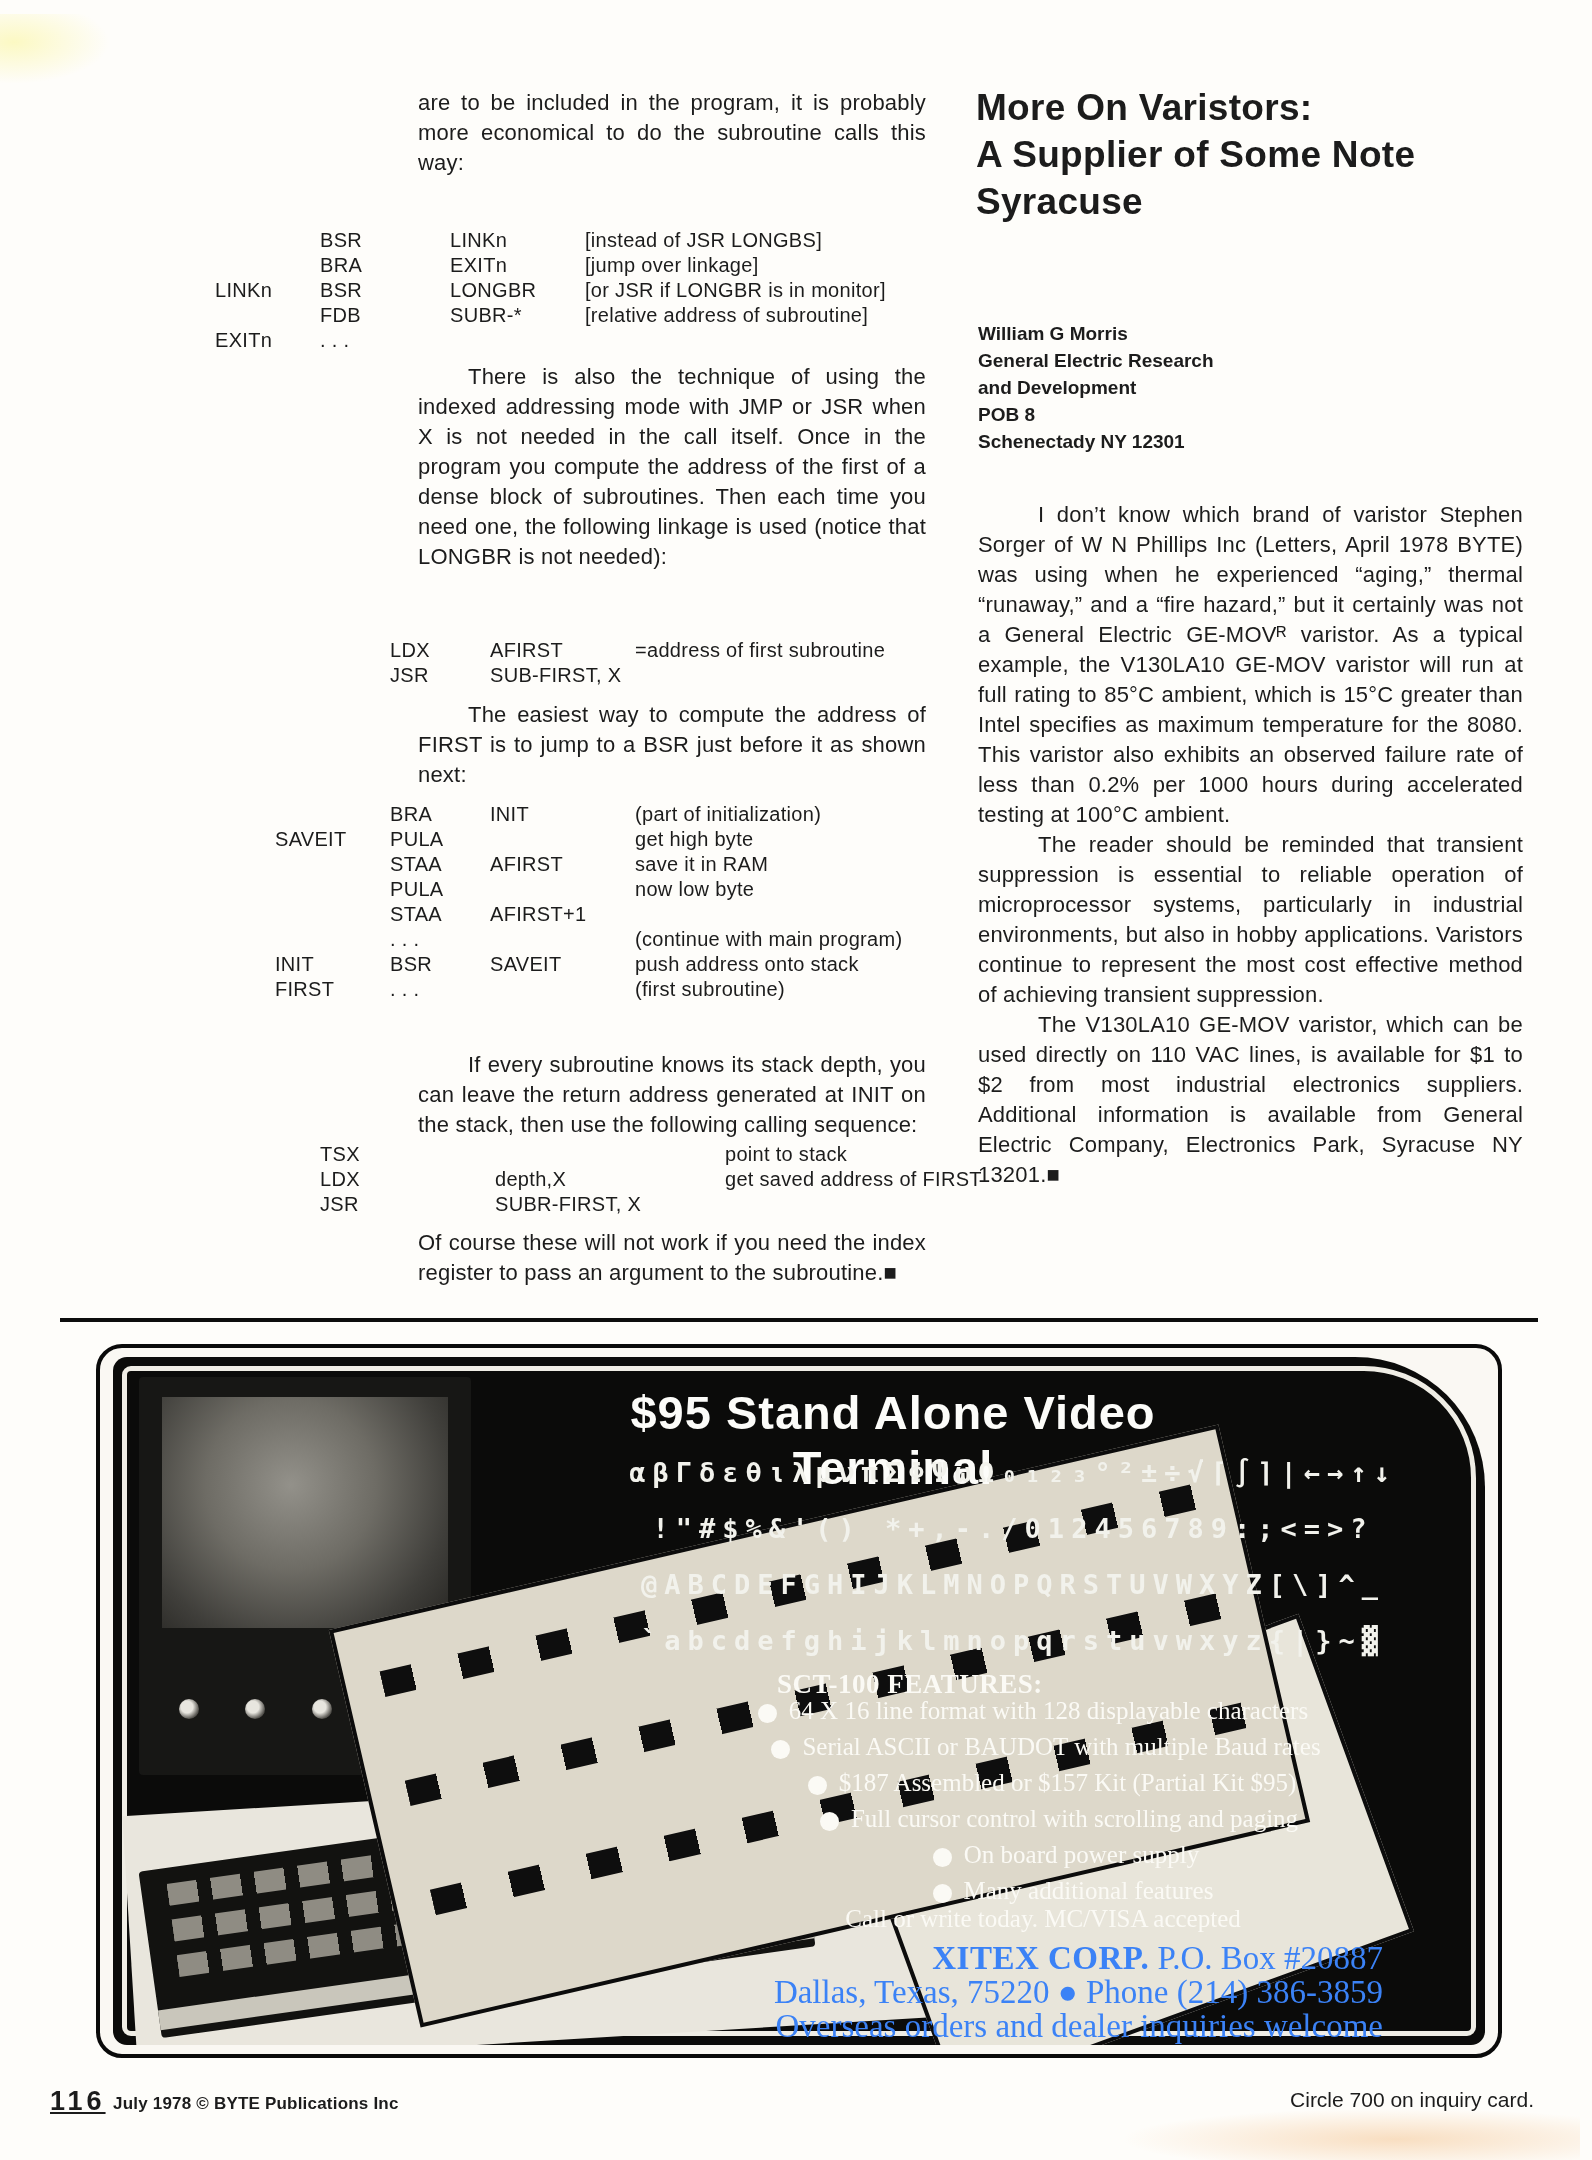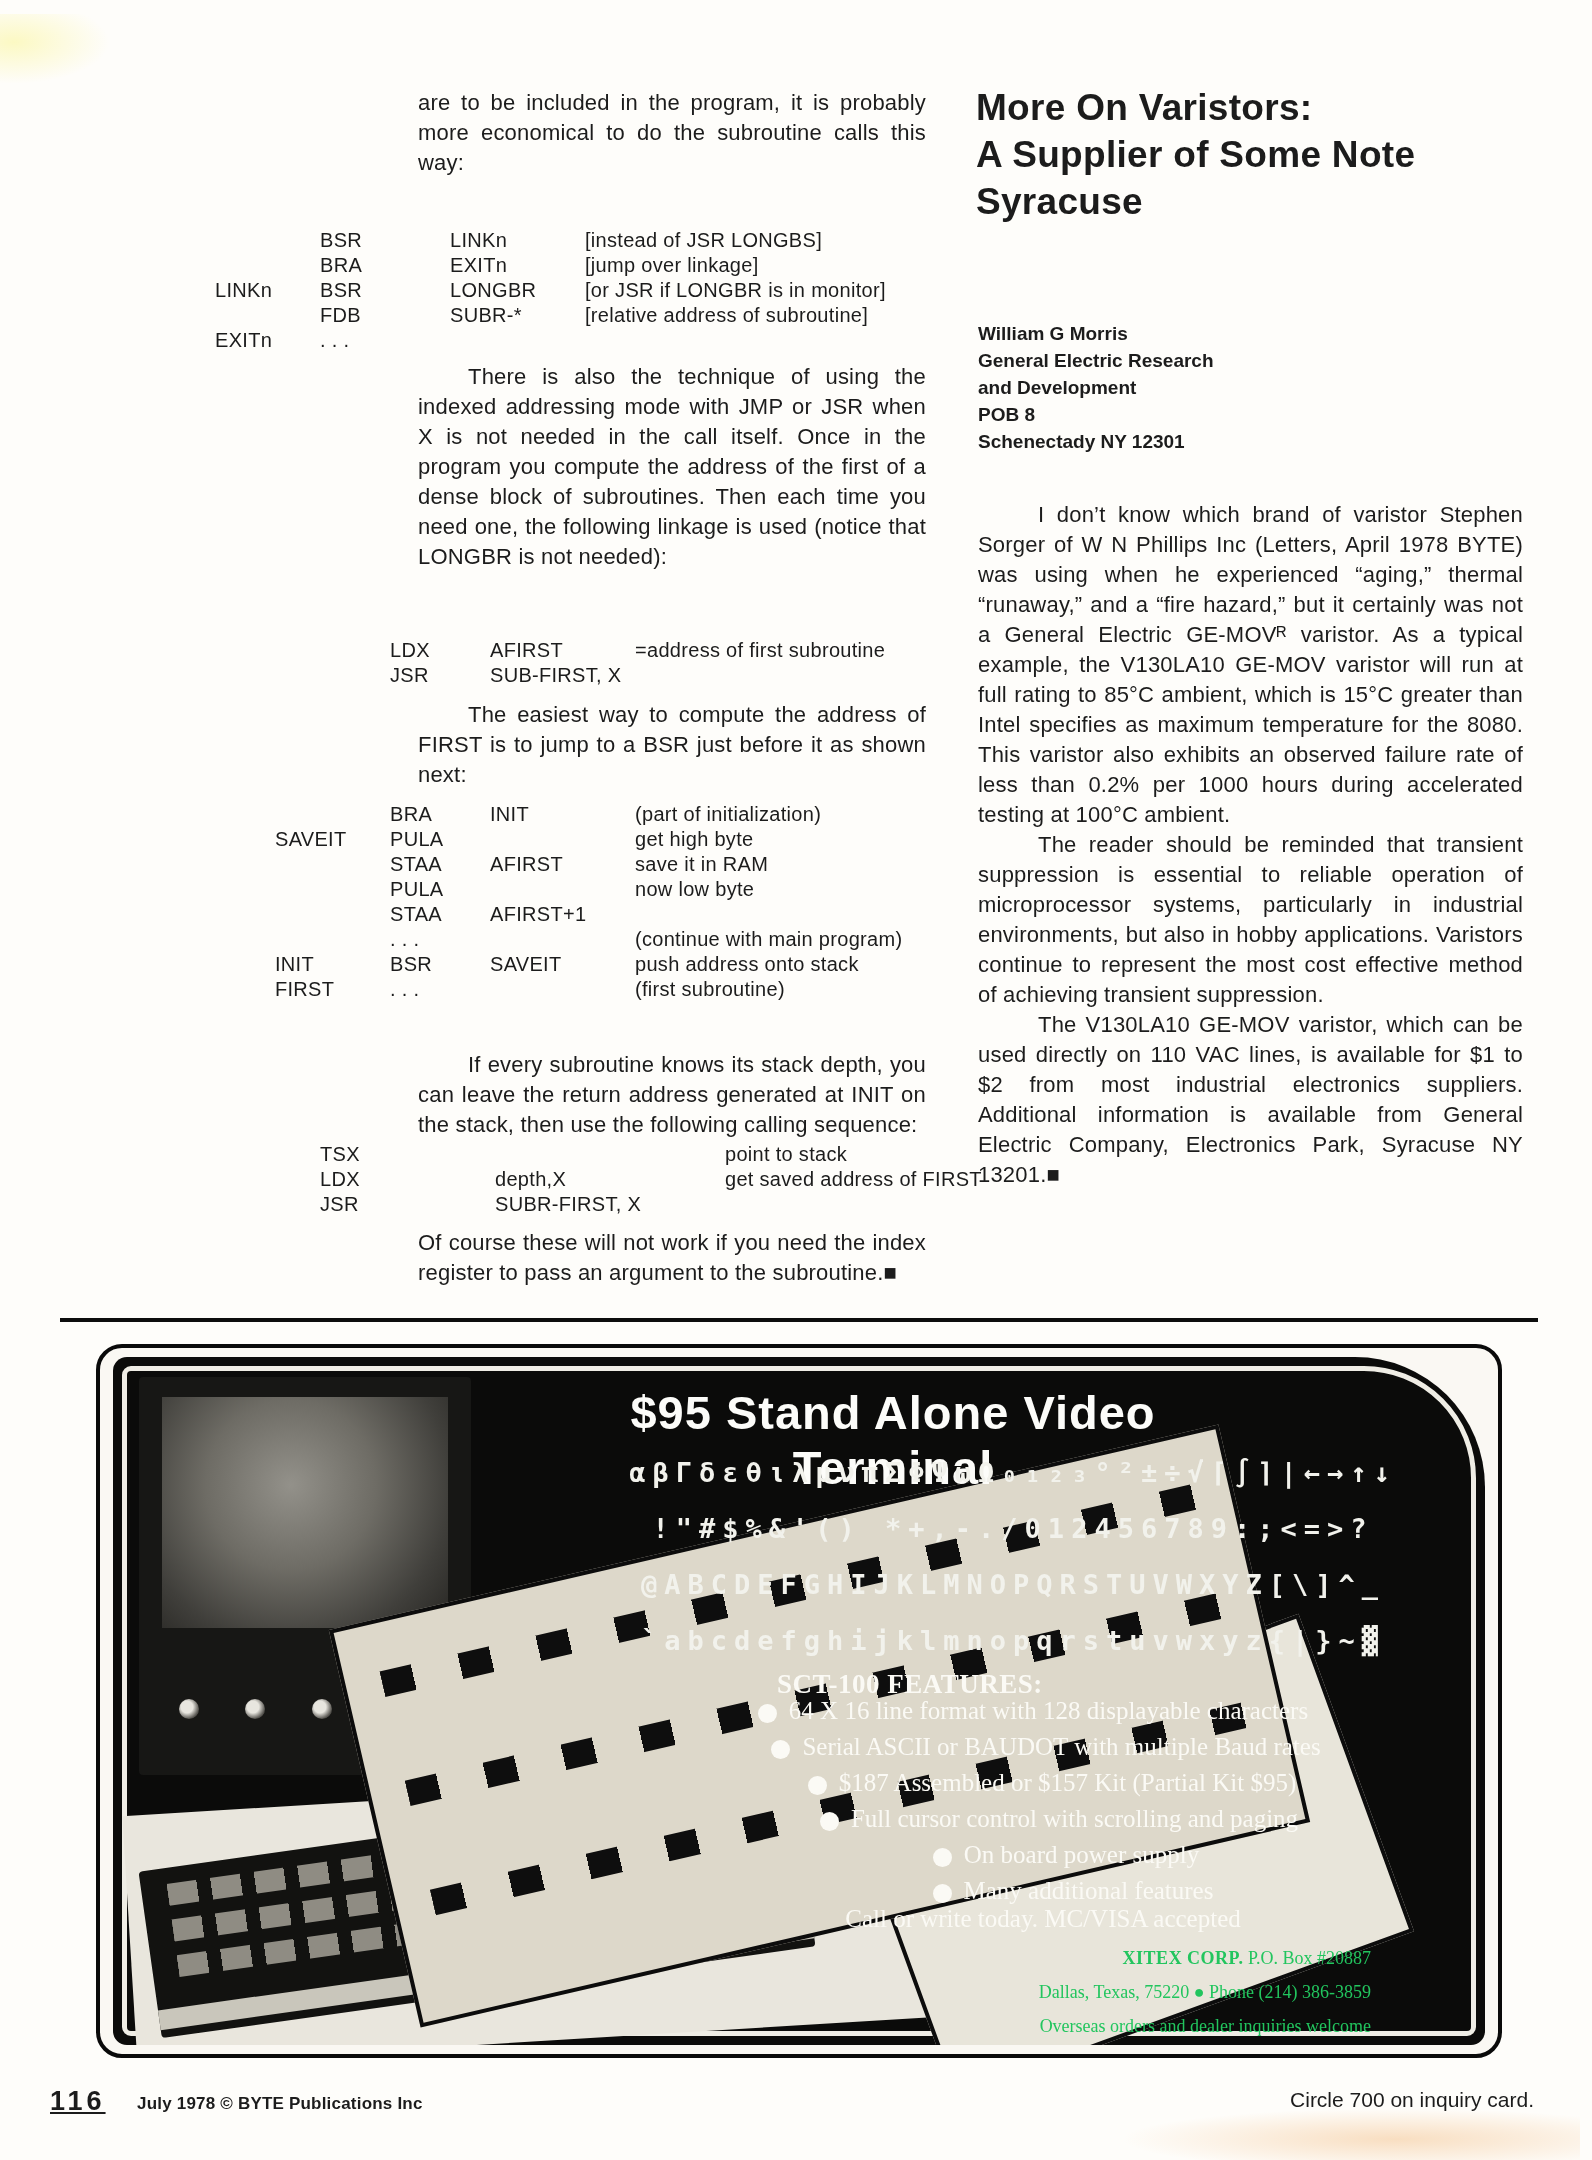--- a/index.html
+++ b/index.html
@@ -62,26 +62,26 @@
     font-family:"Liberation Serif",serif;font-weight:bold;font-size:27px;letter-spacing:.5px;}
   .features{position:absolute;left:470px;top:336px;width:900px;z-index:10;color:#fbfaf5;
     font-family:"Liberation Serif",serif;font-size:25px;}
   .feat{display:flex;justify-content:center;height:36px;align-items:center;}
   .feat:nth-child(2){padding-left:26px;} .feat:nth-child(3){padding-left:38px;}
   .feat:nth-child(4){padding-left:52px;} .feat:nth-child(5){padding-left:66px;}
   .feat:nth-child(6){padding-left:80px;}
   .dot{width:19px;height:19px;border-radius:50%;background:#fbfaf5;margin:5px 12px 0 0;flex:0 0 auto;}
   .call-line{position:absolute;left:500px;top:548px;width:860px;text-align:center;z-index:10;
     color:#fbfaf5;font-family:"Liberation Serif",serif;font-size:25px;}
-  .ad-contact{position:absolute;left:396px;top:584px;width:862px;text-align:right;z-index:10;
-    color:#22c55e;font-family:"Liberation Serif",serif;font-size:18px;line-height:34px;}
+  .ad-contact{position:absolute;left:408px;top:584px;width:862px;text-align:right;z-index:10;
+    color:#3b82f6;font-family:"Liberation Serif",serif;font-size:33px;line-height:34px;}
   .ad-contact .brand{font-weight:bold;letter-spacing:.5px;}
   
   .pageno{position:absolute;left:50px;top:2086px;font-size:27px;font-weight:bold;letter-spacing:4px;text-decoration:underline;}
-  .credit{position:absolute;left:137px;top:2094px;font-size:17px;font-weight:bold;letter-spacing:.2px;}
+  .credit{position:absolute;left:113px;top:2094px;font-size:17px;font-weight:bold;letter-spacing:.2px;}
   .circle{position:absolute;right:58px;top:2088px;font-size:21px;}
 </style>
 </head>
 <body>
 
 <div class="page">
   <div class="smudge-tl"></div>
   <div class="smudge-br"></div>
 
   <div class="para" style="left:418px;top:88px;width:508px;">are to be included in the program, it is probably more economical to do the subroutine calls this way:</div>

